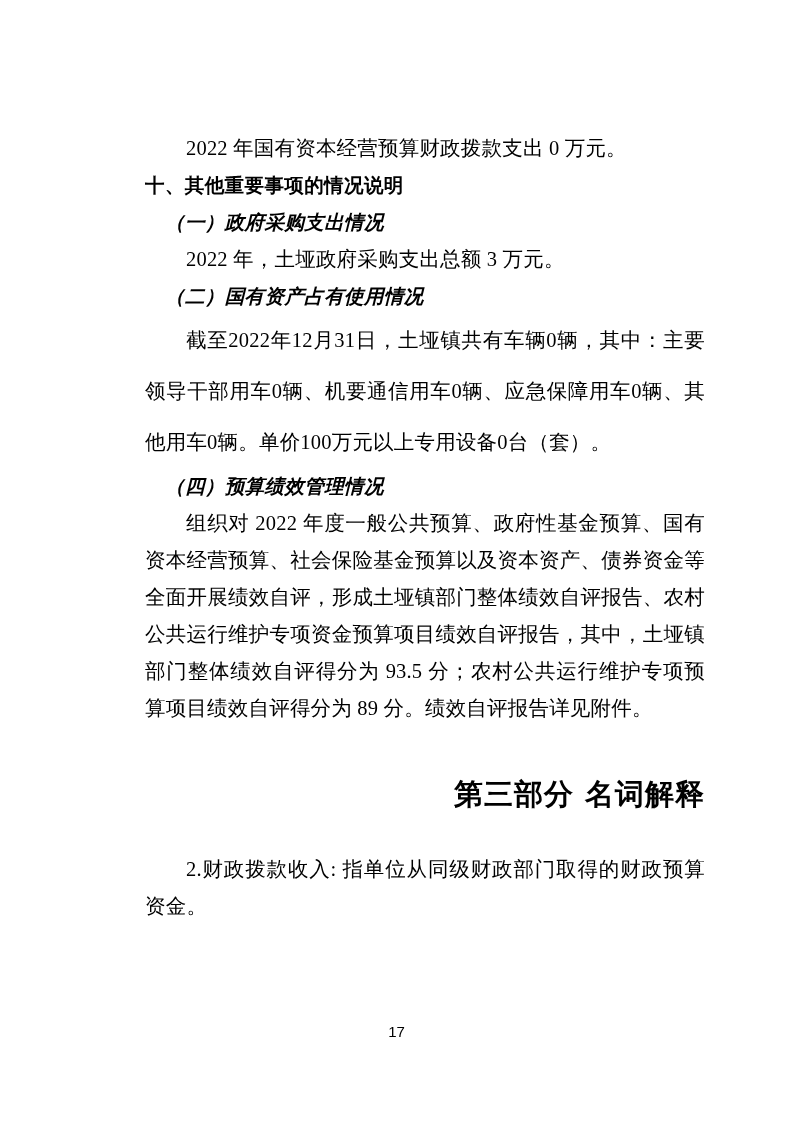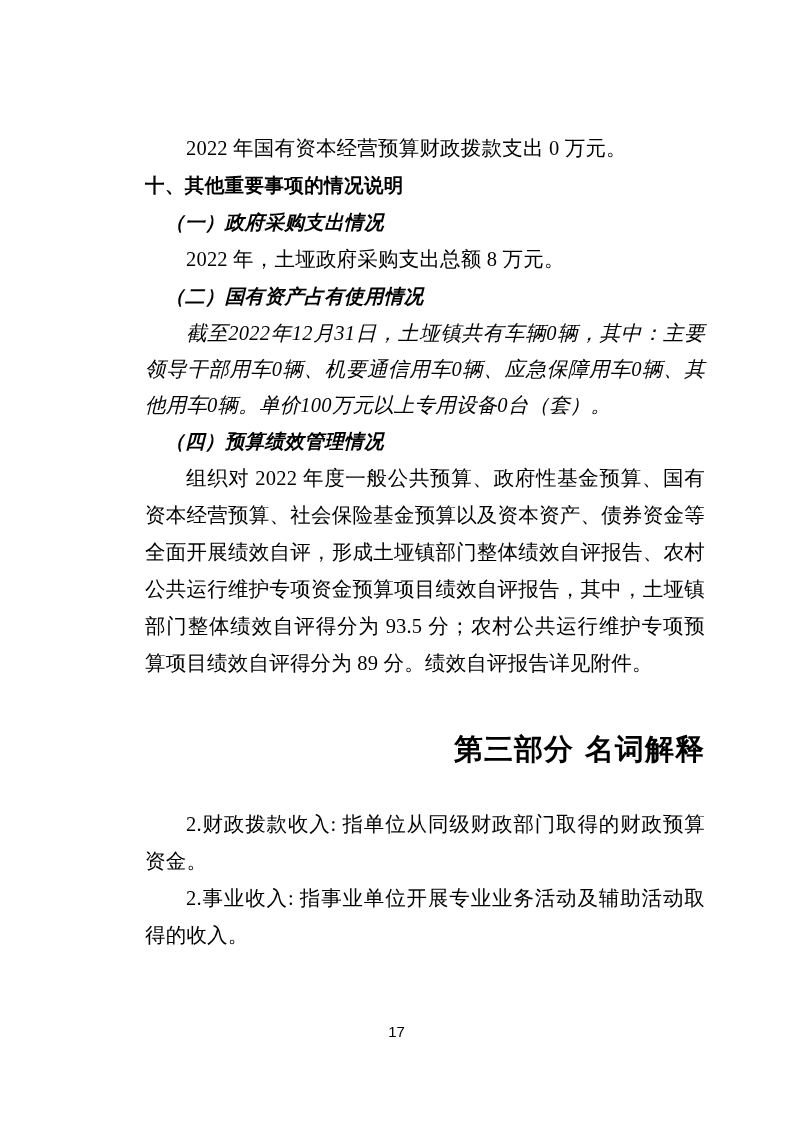--- a/index.html
+++ b/index.html
@@ -50,21 +50,21 @@
     text-align: right;
     font-family: "DejaVu Sans", "Liberation Sans", sans-serif;
     font-weight: bold;
     font-size: 29px;
     line-height: 46px;
     margin: 0;
     letter-spacing: 1px;
   }
   .gap-before-part { height: 44px; }
   .gap-after-part { height: 34px; }
-  .tight { line-height: 36px; font-style: italic; }
+  .tight { line-height: 51px; }
   .pagenum {
     position: absolute;
     bottom: 82px;
     left: 0;
     width: 793px;
     text-align: center;
     font-size: 15px;
     font-family: Liberation Sans, sans-serif;
   }
 </style>
@@ -73,36 +73,35 @@
 
 <div class="page">
   <div class="content">
 
     <p class="indent">2022 年国有资本经营预算财政拨款支出 0 万元。</p>
 
     <p class="heading lvl1">十、其他重要事项的情况说明</p>
 
     <p class="heading lvl2">（一）政府采购支出情况</p>
 
-    <p class="indent">2022 年，土垭政府采购支出总额 8 万元。</p>
+    <p class="indent">2022 年，土垭政府采购支出总额 3 万元。</p>
 
     <p class="heading lvl2">（二）国有资产占有使用情况</p>
 
     <p class="indent tight">截至2022年12月31日，土垭镇共有车辆0辆，其中：主要领导干部用车0辆、机要通信用车0辆、应急保障用车0辆、其他用车0辆。单价100万元以上专用设备0台（套）。</p>
 
     <p class="heading lvl2">（四）预算绩效管理情况</p>
 
     <p class="indent">组织对 2022 年度一般公共预算、政府性基金预算、国有资本经营预算、社会保险基金预算以及资本资产、债券资金等全面开展绩效自评，形成土垭镇部门整体绩效自评报告、农村公共运行维护专项资金预算项目绩效自评报告，其中，土垭镇部门整体绩效自评得分为 93.5 分；农村公共运行维护专项预算项目绩效自评得分为 89 分。绩效自评报告详见附件。</p>
 
     <div class="gap-before-part"></div>
 
     <p class="part-title">第三部分  名词解释</p>
 
     <div class="gap-after-part"></div>
 
     <p class="indent">2.财政拨款收入: 指单位从同级财政部门取得的财政预算资金。</p>
 
-    <p class="indent">2.事业收入: 指事业单位开展专业业务活动及辅助活动取得的收入。</p>
 
   </div>
 
   <div class="pagenum">17</div>
 </div>
 
 </body></html>

